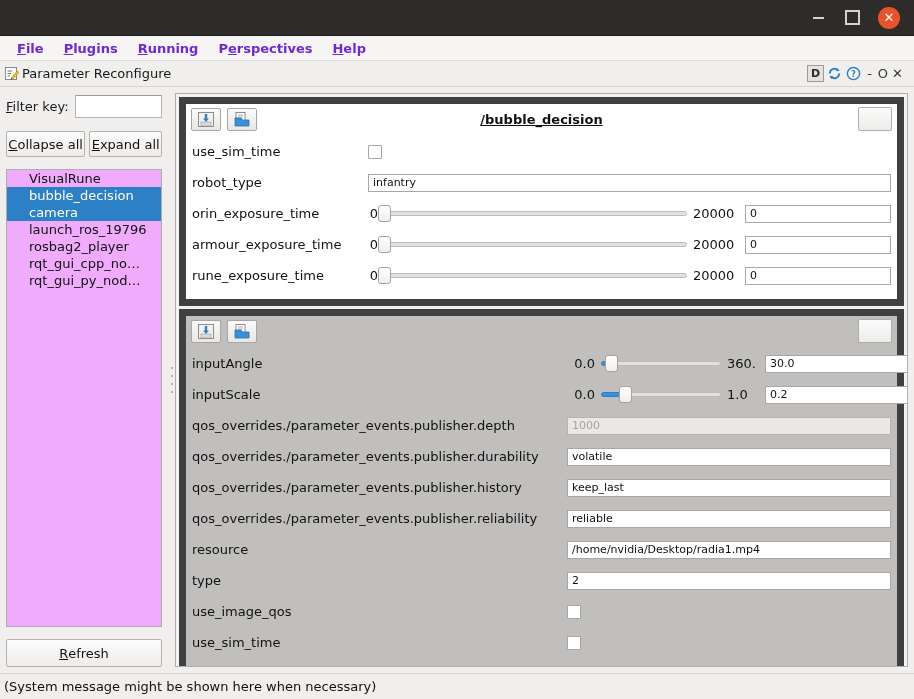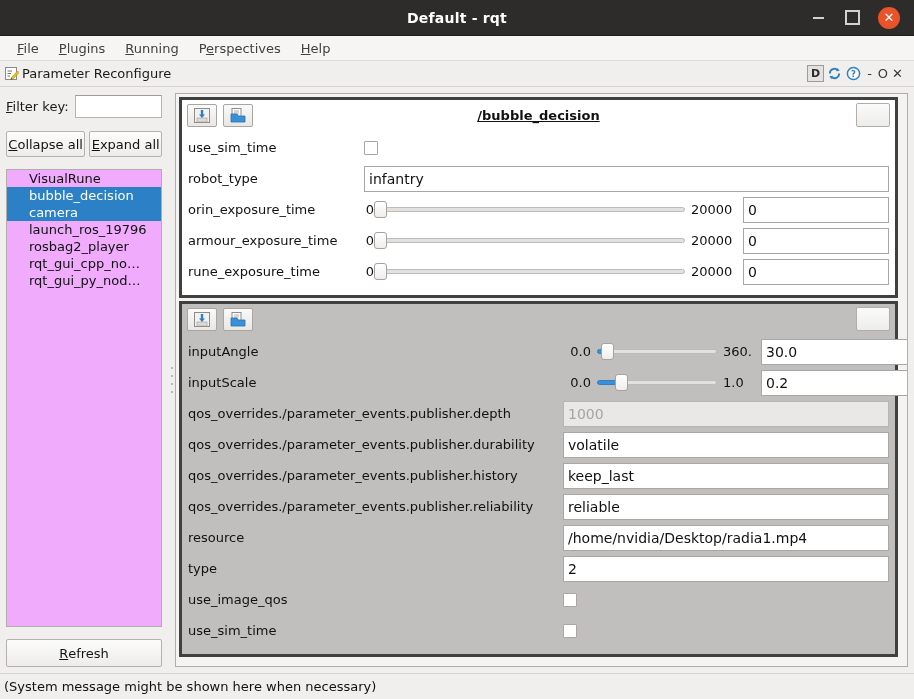--- a/index.html
+++ b/index.html
@@ -33,21 +33,21 @@
     background: #e8532a; color: #fff; font-size: 13px; line-height: 1;
     display: flex; align-items: center; justify-content: center; font-weight: 600;
   }
 
   
   .menubar {
     height: 25px; flex: 0 0 25px; background: #f6f5f4;
     display: flex; align-items: center; padding-left: 8px; gap: 2px;
     border-bottom: 1px solid #dedbd8;
   }
-  .menu-item { padding: 3px 9px; font-size: 13px; color: #404040; white-space: nowrap; }
+  .menu-item { padding: 3px 9px; font-size: 13px; color: #6d28d9; white-space: nowrap; font-weight: bold; }
   .menu-item u { text-decoration: underline; }
 
   
   .plugin-bar {
     height: 26px; flex: 0 0 26px; background: #f0efee;
     display: flex; align-items: center; padding: 0 4px 0 4px;
     border-bottom: 1px solid #d6d3d0;
   }
   .plugin-title { display: flex; align-items: center; gap: 3px; font-size: 13px; }
   .pencil-icon { width: 15px; height: 15px; position: relative; display: inline-block; }
@@ -112,21 +112,21 @@
   .right-col {
     flex: 1 1 auto; min-width: 0; padding: 6px 6px 6px 0;
     display: flex; flex-direction: column;
   }
   .panel-scroll {
     flex: 1 1 auto; border: 1px solid #b0adaa; background: #f4f3f2;
     display: flex; flex-direction: column; overflow: hidden; min-height: 0;
   }
 
   .group {
-    border: 3px solid #404040; margin: 3px 9px 0 3px;
+    border: 7px solid #404040; margin: 3px 3px 0 3px;
     display: flex; flex-direction: column;
   }
   .group.g-white { background: #ffffff; }
   .group.g-grey  { background: #c0bfbd; }
 
   .group-header {
     height: 30px; display: flex; align-items: center; padding: 0 5px;
     position: relative; flex: 0 0 30px;
   }
   .grp-btn {
@@ -152,22 +152,22 @@
   .plabel.w1 { width: 176px; flex: 0 0 176px; }
   .plabel.w2 { width: 375px; flex: 0 0 375px; }
 
   .checkbox {
     width: 14px; height: 14px; background: #ffffff;
     border: 1px solid #a9a6a3; border-radius: 1px;
   }
   .cb-wrap-a { margin-left: 0; }
 
   .txtfield {
-    height: 26px; background: #ffffff; border: 1px solid #a9a6a3;
-    font-family: inherit; font-size: 14px; padding: 0 4px; color: #111;
+    height: 18px; background: #ffffff; border: 1px solid #a9a6a3;
+    font-family: inherit; font-size: 11px; padding: 0 4px; color: #111;
     outline: none; min-width: 0; display: flex; align-items: center;
   }
   .txtfield.disabled { background: #e9e8e7; color: #a6a4a2; border-color: #b7b5b3; }
   .txtfield.flexgrow { flex: 1 1 auto; }
   .txtfield.fixed146 { width: 146px; flex: 0 0 146px; }
   .txtfield.fixed150 { width: 150px; flex: 0 0 150px; }
 
   
   .slider-group { display: flex; align-items: center; gap: 6px; }
   .lim { font-size: 13px; color: #111; text-align: right; white-space: nowrap; }
@@ -199,21 +199,20 @@
     display: flex; align-items: center; padding-left: 4px;
     border-top: 1px solid #d6d3d0; font-size: 13px; color: #111;
   }
 </style>
 </head>
 <body>
 
 <div id="app">
 
   <div class="titlebar">
-    <div class="title">Default - rqt</div>
     <div class="win-controls">
       <div class="wc wc-min"></div>
       <div class="wc wc-max"></div>
       <div class="wc-close">✕</div>
     </div>
   </div>
 
   <div class="menubar">
     <div class="menu-item"><u>F</u>ile</div>
     <div class="menu-item"><u>P</u>lugins</div>

